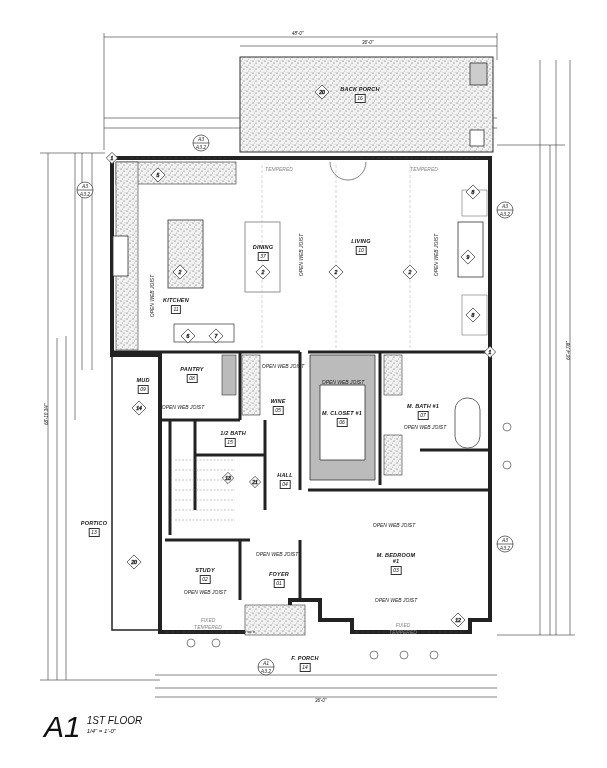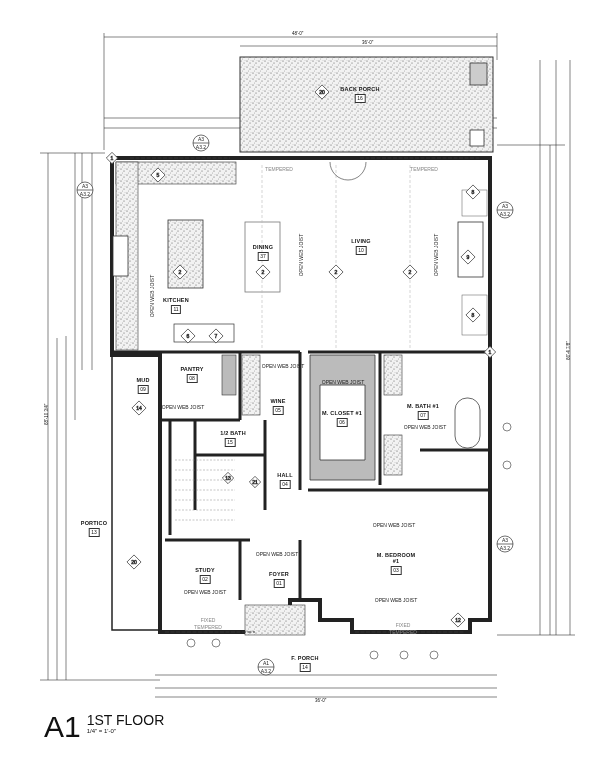--- a/index.html
+++ b/index.html
@@ -1,26 +1,26 @@
 <!DOCTYPE html>
 <html><head>
 <meta charset="utf-8">
 <style>
   html,body{margin:0;padding:0;background:#fff;}
   body{width:607px;height:768px;position:relative;overflow:hidden;font-family:"Liberation Sans",sans-serif;color:#111;}
-  .sheet{position:absolute;left:0;top:0;width:543px;height:768px;}
+  .sheet{position:absolute;left:0;top:0;width:543px;height:768px;font-style:italic;}
   .lbl{position:absolute;font-size:5.5px;font-weight:bold;text-align:center;white-space:nowrap;transform:translateX(-50%);letter-spacing:0.2px;}
   .num{position:absolute;font-size:5px;border:0.8px solid #333;padding:0 1.5px;transform:translateX(-50%);background:#fff;line-height:7px;}
   .owj{position:absolute;font-size:5px;white-space:nowrap;transform:translateX(-50%);color:#222;}
   .owj.v{transform:translate(-50%,-50%) rotate(-90deg);}
   .temp{position:absolute;font-size:5px;color:#888;white-space:nowrap;transform:translateX(-50%);}
   .title-block{position:absolute;left:44px;top:712px;display:flex;align-items:flex-start;}
   .sheet-id{font-size:30px;line-height:30px;font-family:"Liberation Sans",sans-serif;}
   .sheet-title{margin-left:6px;margin-top:1px;}
-  .sheet-title .t{font-size:14px;line-height:15px;}
+  .sheet-title .t{font-size:10px;line-height:15px;}
   .sheet-title .s{font-size:6px;}
   .dim{position:absolute;font-size:4.5px;white-space:nowrap;}
   .dim.v{transform:rotate(-90deg);transform-origin:left top;}
 </style>
 </head>
 <body>
 
 <div class="sheet">
 <svg width="607" height="768" viewBox="0 0 607 768">
   <defs>

